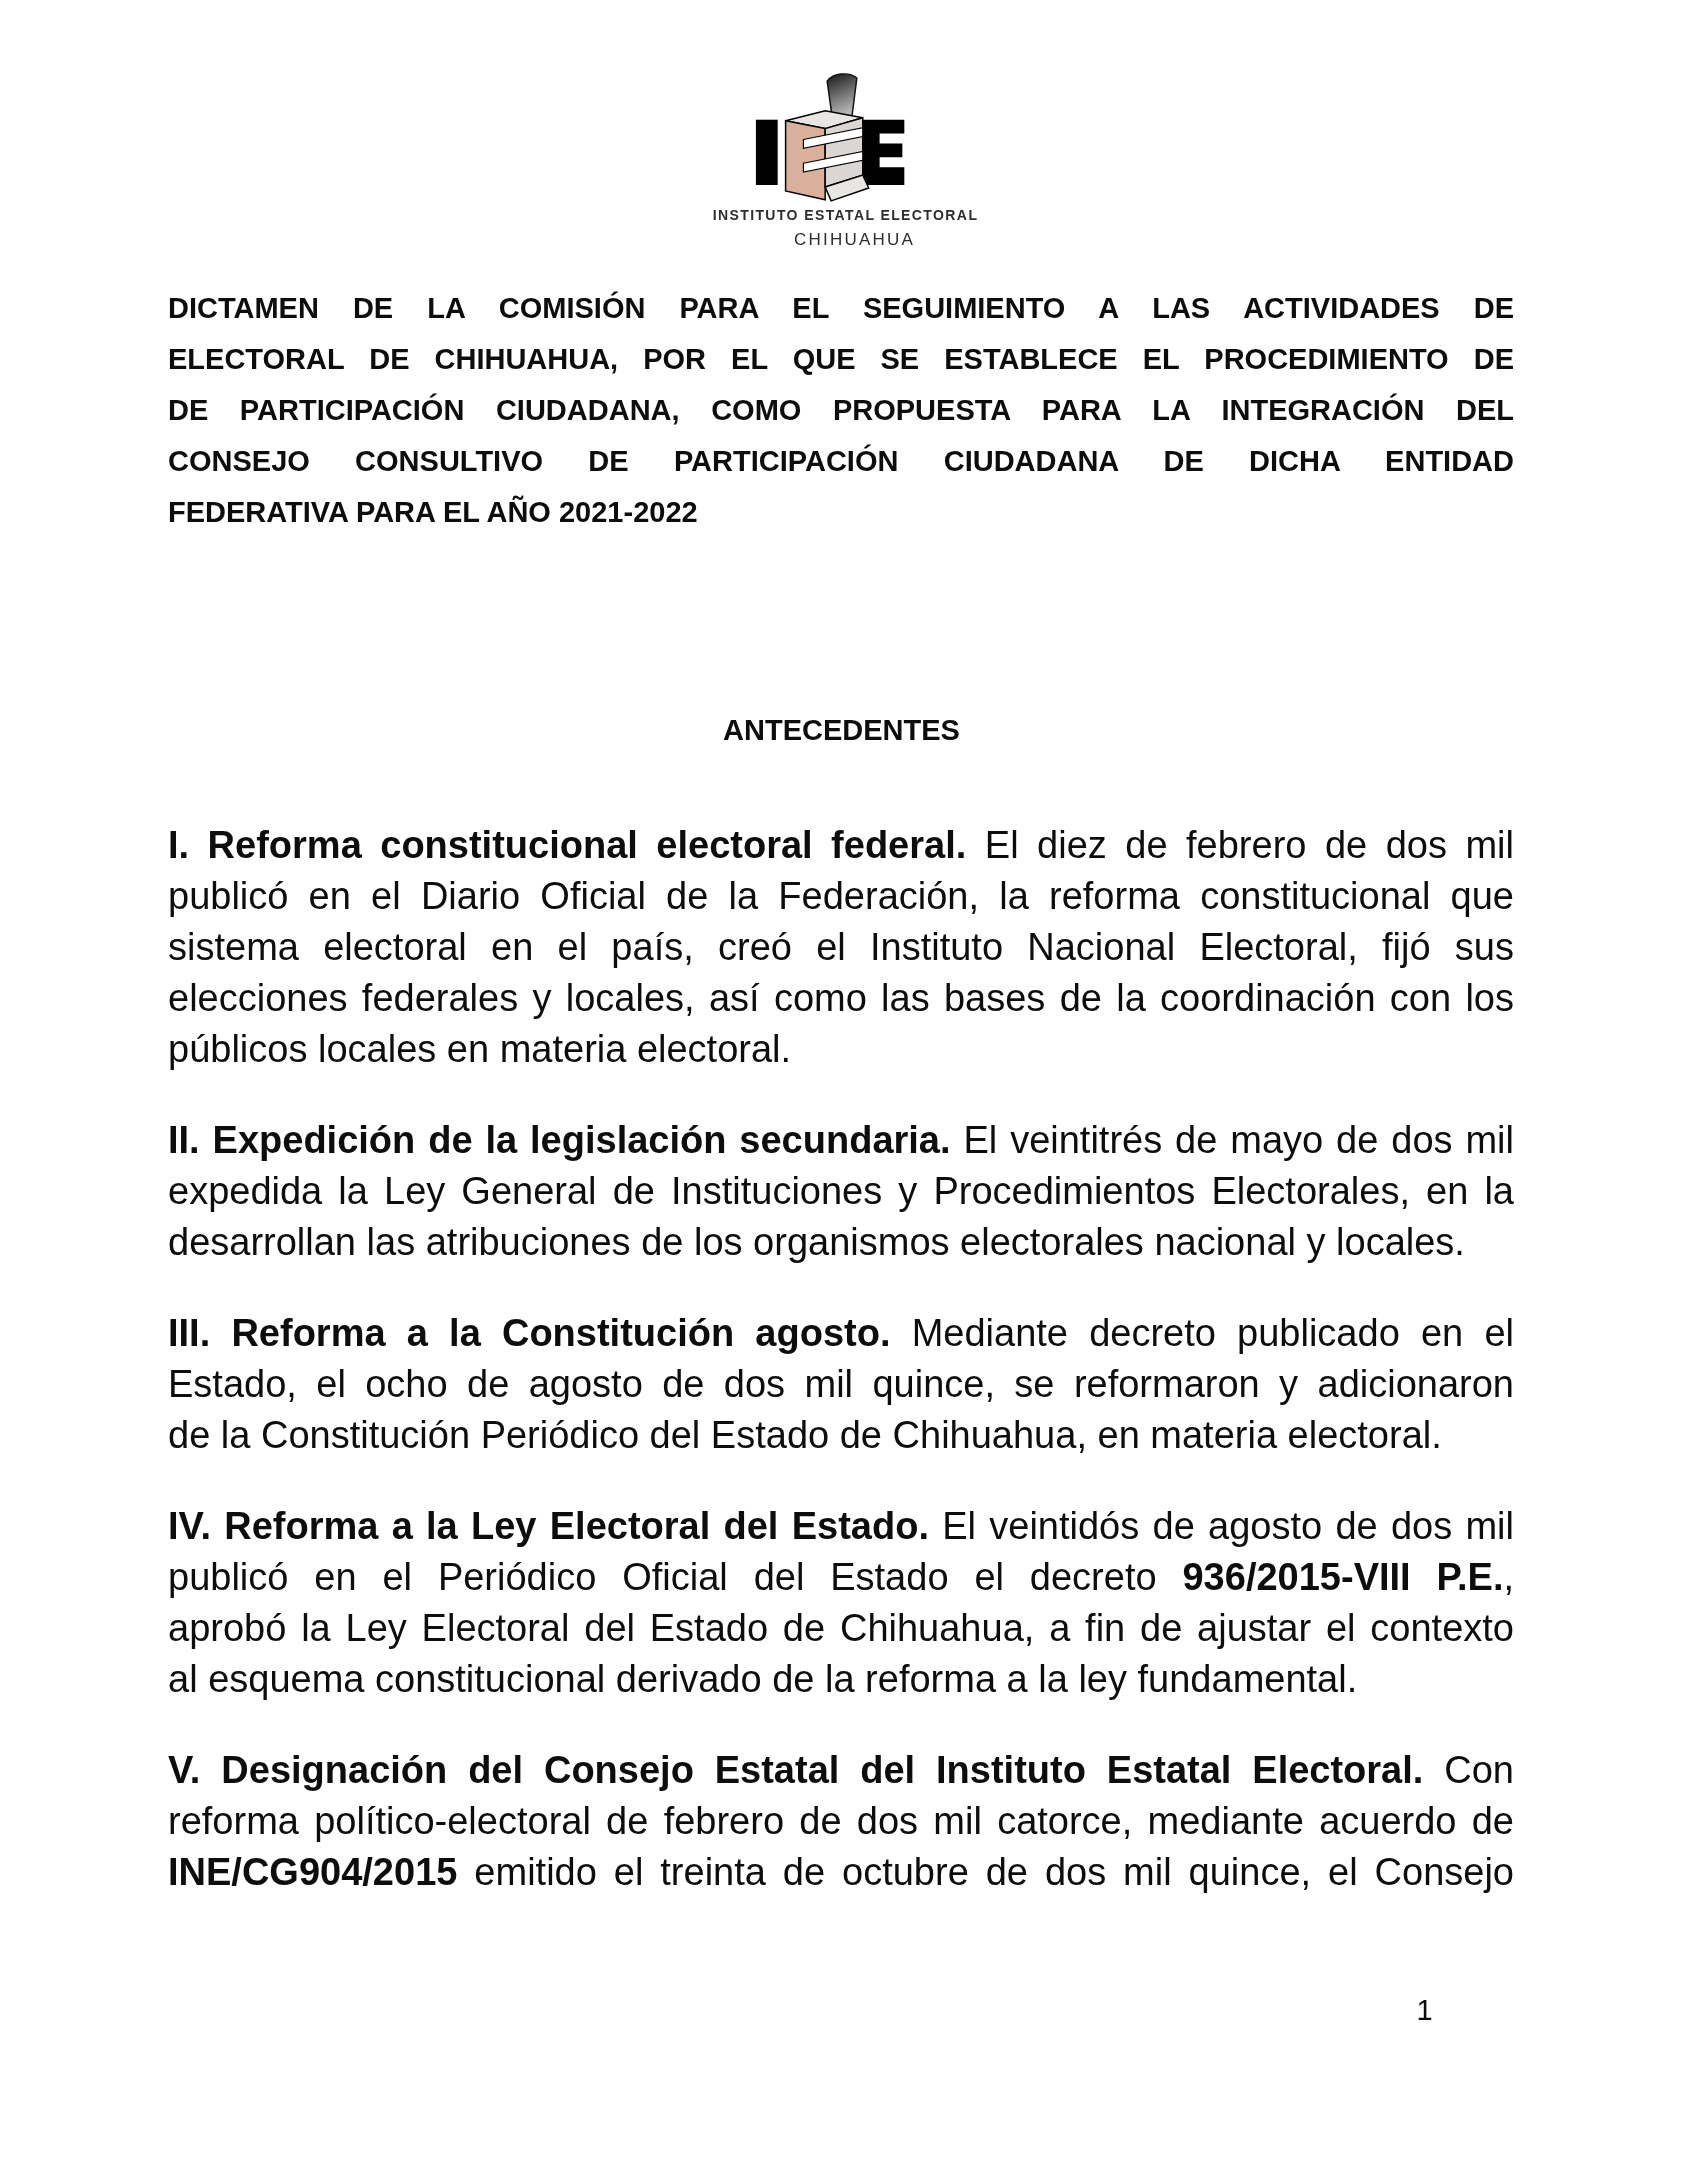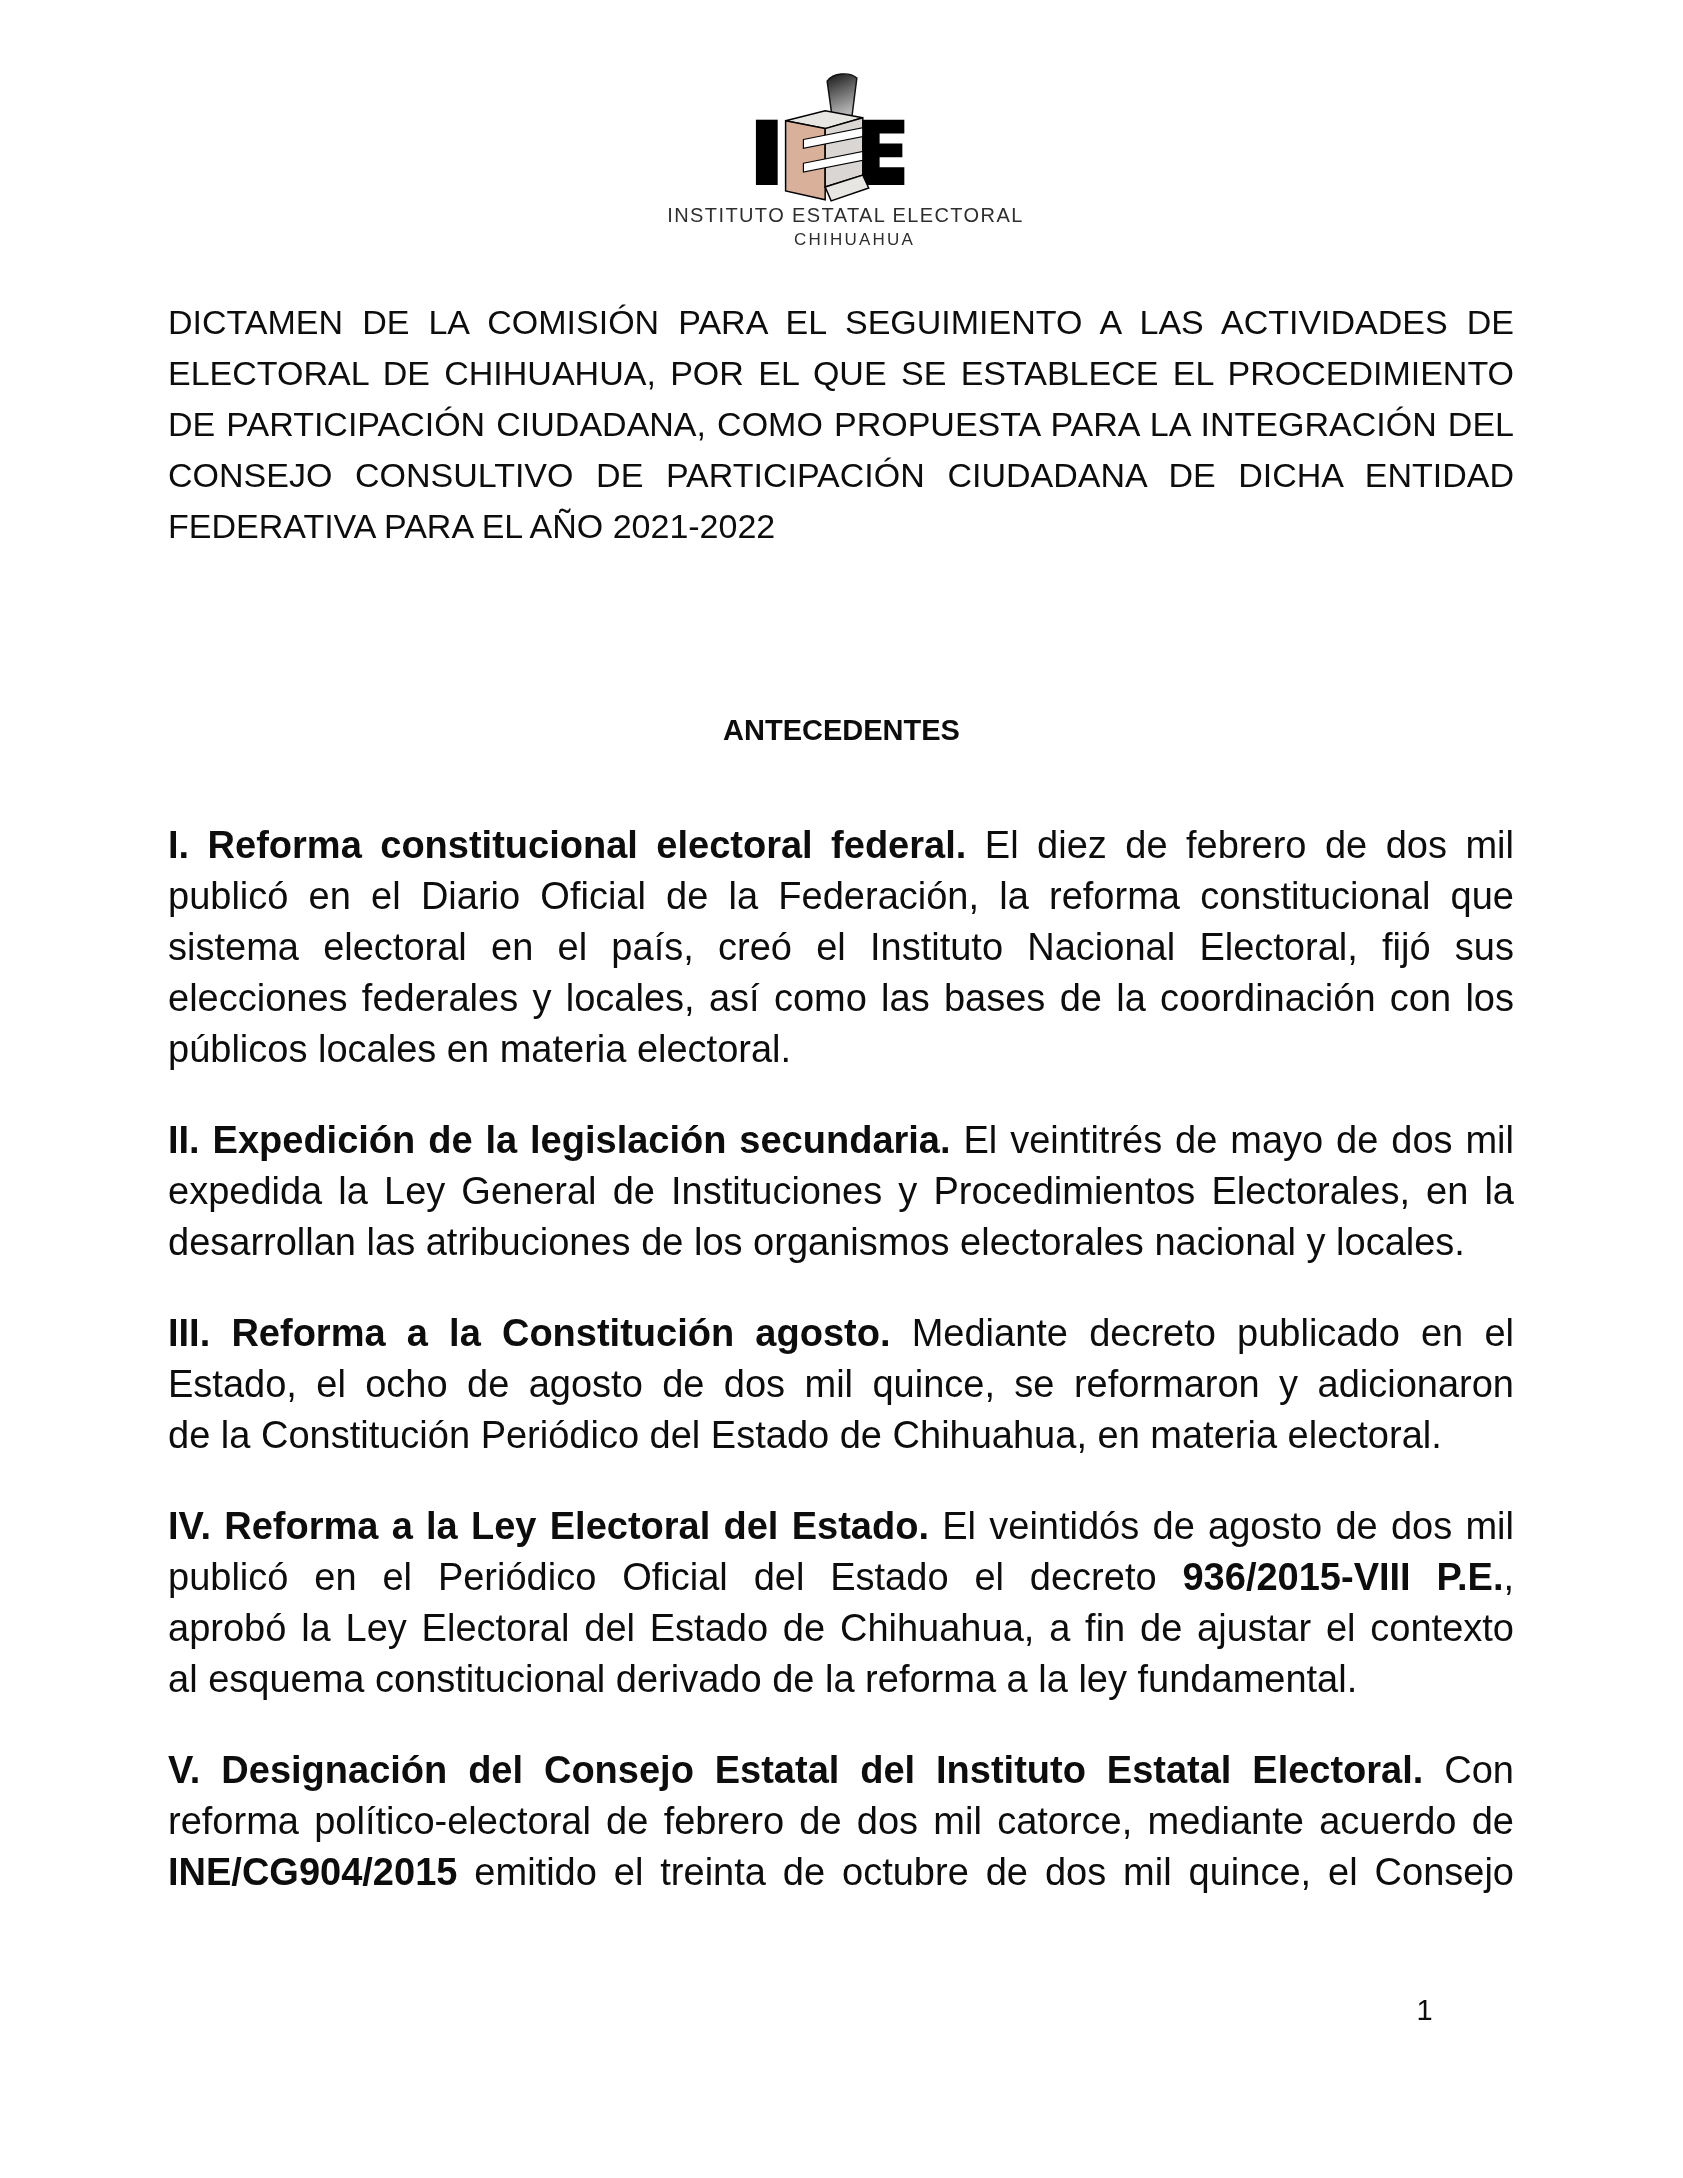--- a/index.html
+++ b/index.html
@@ -9,32 +9,32 @@
     font-family: "Liberation Sans", sans-serif;
     color: #0d0d0d;
   }
   .page { position: relative; width: 1683px; height: 2178px; overflow: hidden; }
 
   
   .logo-wrap { position: absolute; top: 71px; left: 0; width: 1683px; text-align: center; }
   .logo-svg { display: block; margin: 0 auto; }
   .inst-lines { margin-top: -2px; }
   .inst-line1 {
-    font-size: 20px; letter-spacing: 1.4px; line-height: 25px;
-    color: #2e2e2e; font-weight: 400; padding-left: 8px;
+    font-size: 14px; letter-spacing: 1.4px; line-height: 25px;
+    color: #2e2e2e; font-weight: 700; padding-left: 8px;
   }
   .inst-line2 {
     font-size: 17px; letter-spacing: 2.2px; line-height: 24px;
     color: #2e2e2e; font-weight: 400; padding-left: 26px;
   }
 
   
   .doc-title {
-    position: absolute; top: 297px; left: 168px; width: 1346px;
-    font-weight: 400; font-size: 34px;
+    position: absolute; top: 283px; left: 168px; width: 1346px;
+    font-weight: 700; font-size: 29px;
   }
   .jline {
     line-height: 51px;
     text-align: justify;
     -moz-text-align-last: justify;
     text-align-last: justify;
     height: 51px; overflow: hidden; white-space: normal;
   }
   .jline.last { -moz-text-align-last: left; text-align-last: left; }
 

